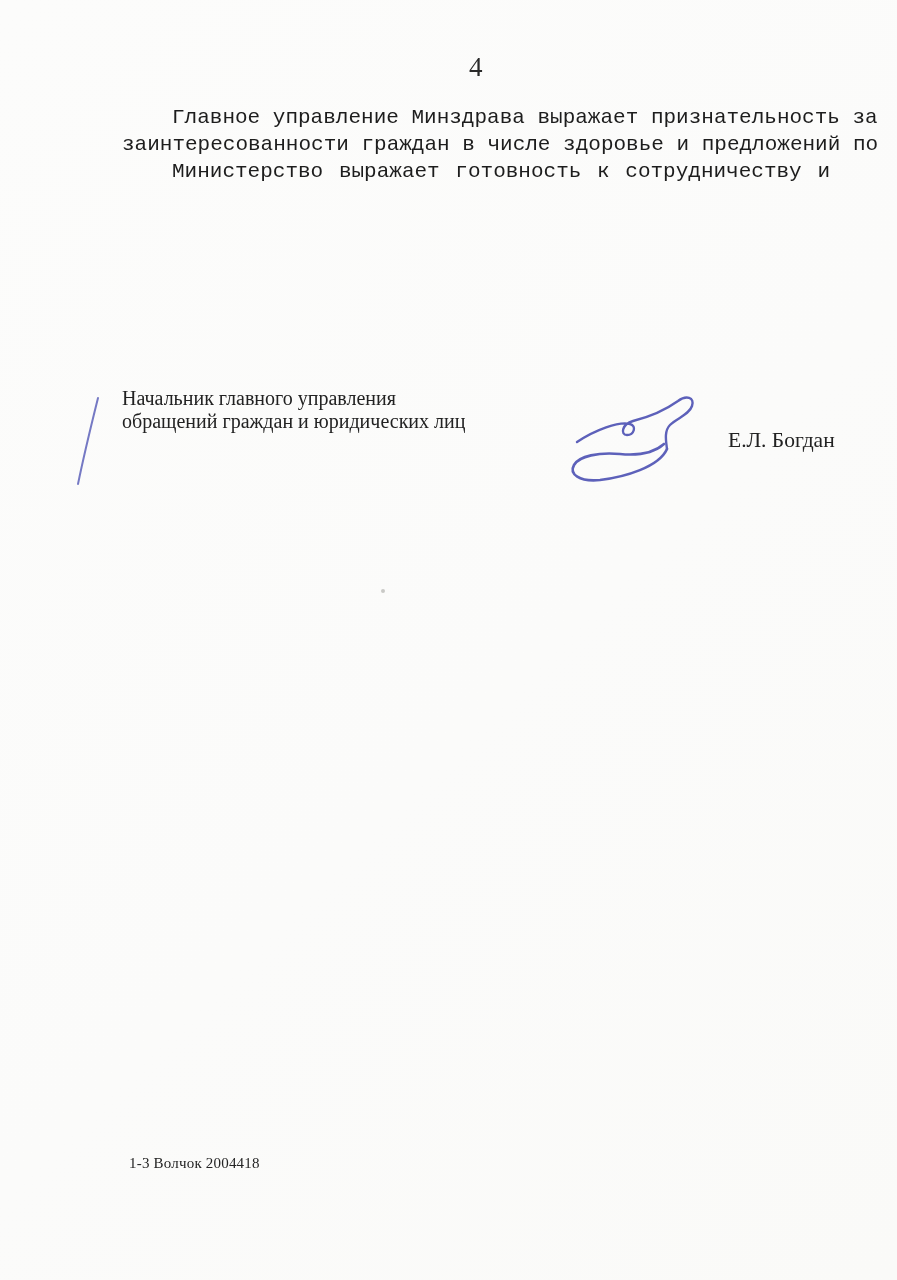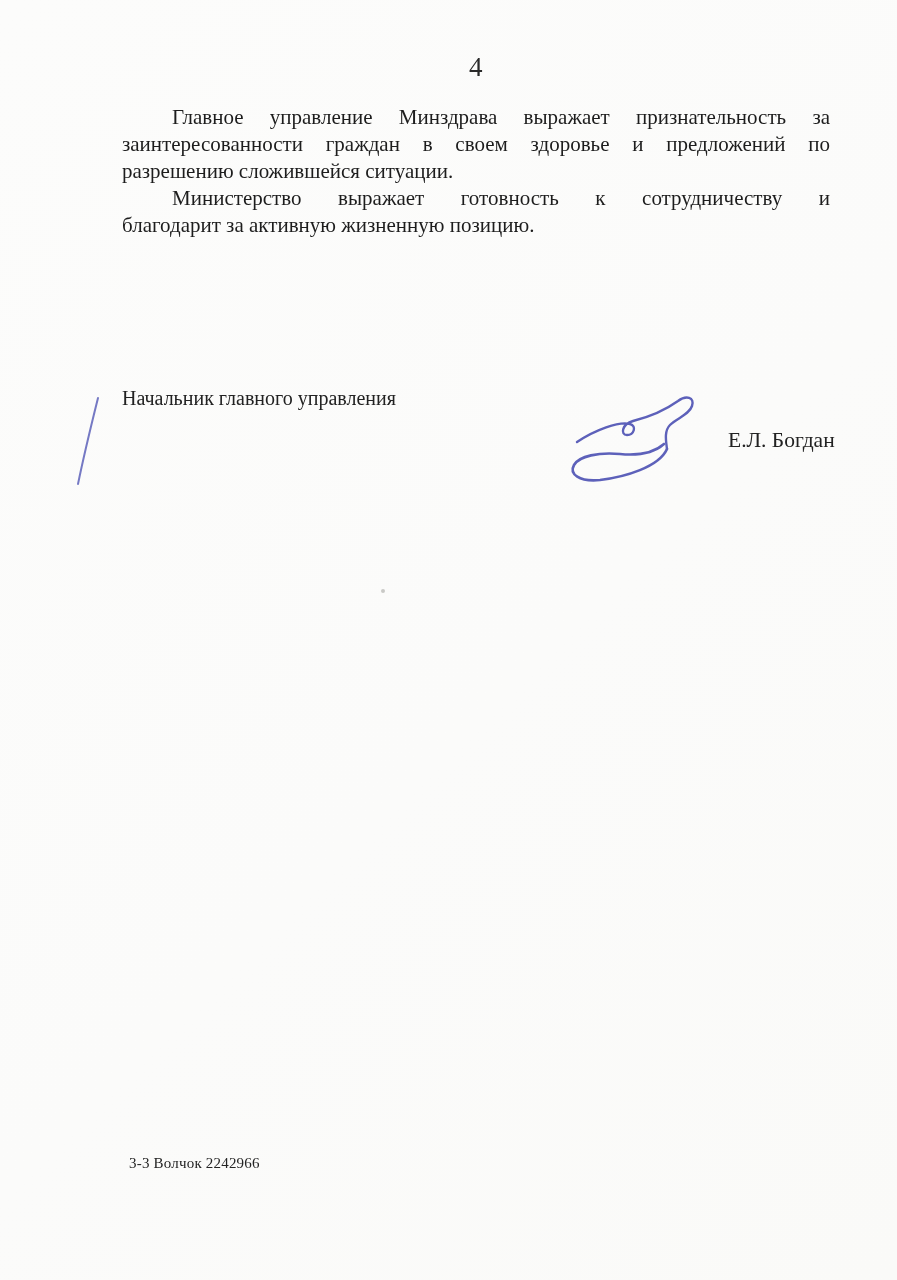--- a/index.html
+++ b/index.html
@@ -35,20 +35,21 @@
     color: #1d1d1d;
   }
   .line {
     display: block;
     width: 708px;
     height: 27px;
     line-height: 27px;
     text-align: justify;
     text-align-last: justify;
     white-space: nowrap;
+    font-family: Liberation Mono, monospace;
   }
   .line.indent { text-indent: 50px; }
   .line.last   { text-align-last: left; white-space: normal; }
   .sig-block {
     position: absolute;
     top: 387px;
     left: 122px;
     width: 480px;
     font-size: 20px;
     color: #222;
@@ -104,44 +105,43 @@
 </head>
 <body>
 
 <div class="page">
 
   <div class="page-number">4</div>
 
   <div class="body-text">
     <div>
       <span class="line indent">Главное управление Минздрава выражает признательность за</span>
-      <span class="line">заинтересованности граждан в своем здоровье и предложений по</span>
-      <span class="line last">разрешению сложившейся ситуации.</span>
+      <span class="line">заинтересованности граждан в числе здоровье и предложений по</span>
     </div>
     <div>
       <span class="line indent">Министерство выражает готовность к сотрудничеству и</span>
-      <span class="line last">благодарит за активную жизненную позицию.</span>
     </div>
   </div>
 
   <div class="sig-block">
     <span class="sig-line">Начальник главного управления</span>
+    <span class="sig-line">обращений граждан и юридических лиц</span>
   </div>
 
   <svg class="signature-svg" viewBox="0 0 152 112">
     <path d="M 14,52 C 32,40 56,31 67,34 C 74,36 71,45 64,45 C 57,45 59,34 70,31
              C 86,27 101,21 115,11 C 123,5 132,7 129,16 C 126,25 114,28 107,35
              C 101,41 103,51 104,59" fill="none" stroke-width="2.4" stroke-linecap="round" stroke="#5d61ba"></path>
     <path d="M 104,59 C 96,77 62,87 37,90 C 16,92 6,84 11,75 C 16,66 36,62 57,64
              C 78,66 92,62 101,54" fill="none" stroke-width="2.6" stroke-linecap="round" stroke="#5d61ba"></path>
   </svg>
 
   <div class="signer-name">Е.Л. Богдан</div>
 
   <svg class="pen-mark-svg" viewBox="0 0 42 100">
     <path d="M 30,6 C 25,26 17,58 10,92" fill="none" stroke-width="2" stroke-linecap="round" opacity="0.85" stroke="#5d61ba"></path>
   </svg>
 
   <div class="scan-speck"></div>
 
-  <div class="footer-ref">3-3 Волчок 2242966</div>
+  <div class="footer-ref">1-3 Волчок 2004418</div>
 
 </div>
 
 </body></html>

